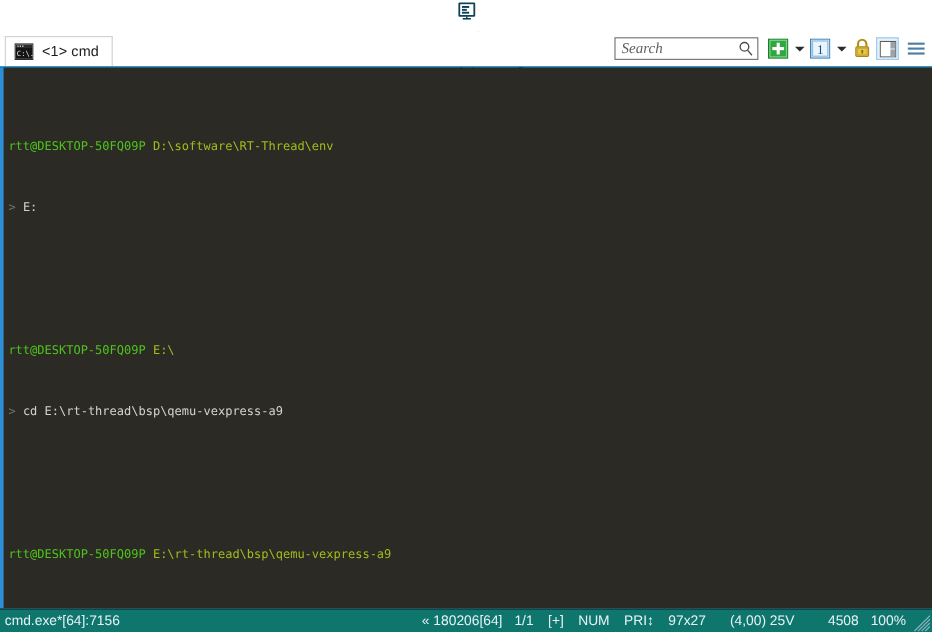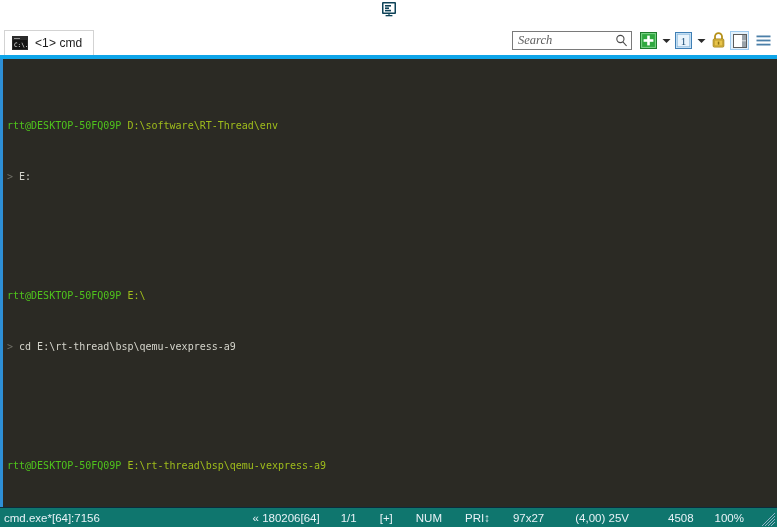--- a/index.html
+++ b/index.html
@@ -64,21 +64,21 @@
   .wincontrol svg { display: block; }
 
   
   .tabrow {
     position: relative;
     height: 29px;
     min-height: 29px;
     background: #ffffff;
     display: flex;
     align-items: flex-end;
-    border-bottom: 4px solid #0ea5e9;
+    border-bottom: 1px solid #0ea5e9;
   }
   .tabs {
     display: flex;
     align-items: flex-end;
     height: 29px;
     padding-left: 4px;
   }
   .tab {
     height: 25px;
     display: flex;
@@ -227,21 +227,20 @@
   .sb-left {
     padding-left: 4px;
     white-space: nowrap;
   }
   .sb-right {
     margin-left: auto;
     display: flex;
     align-items: center;
     white-space: nowrap;
     padding-right: 2px;
-    gap: 11px;
   }
   .sb-cell { padding: 0 6px; white-space: nowrap; }
   .sb-cell.tight { padding: 0 4px; }
   .sb-grip {
     width: 16px;
     height: 19px;
     flex: 0 0 auto;
     display: block;
   }
 </style>

